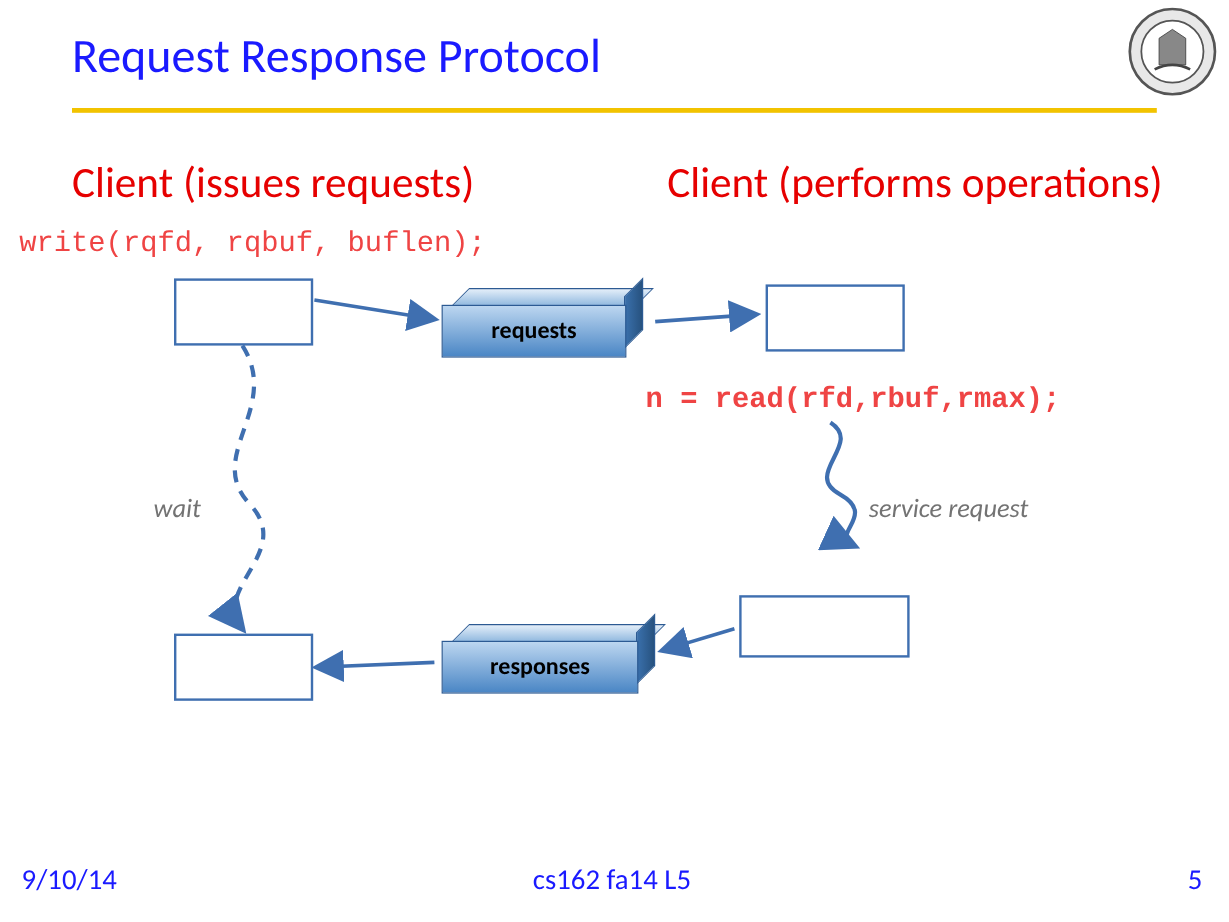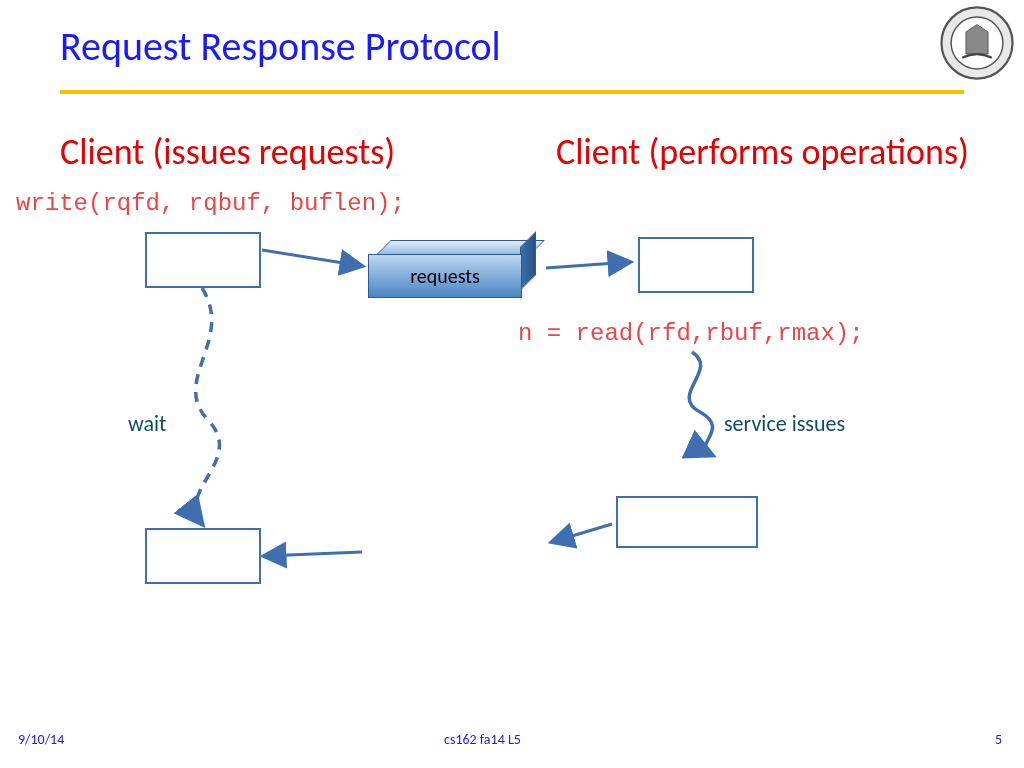--- a/index.html
+++ b/index.html
@@ -4,28 +4,28 @@
 <style>
   html, body { margin:0; padding:0; width:1024px; height:768px; background:#fff; font-family:"Calibri","Segoe UI",Arial,sans-serif; overflow:hidden; }
   .slide { position:relative; width:1024px; height:768px; }
   .title { position:absolute; left:60px; top:22px; font-size:40px; color:#1a1aff; font-weight:400; }
   .hr { position:absolute; left:60px; right:60px; top:90px; height:4px; background:#f2c300; }
   .seal { position:absolute; right:10px; top:6px; width:74px; height:74px; }
   .red { color:#e60000; font-size:36px; }
   .client-h { position:absolute; left:60px; top:130px; }
   .server-h { position:absolute; left:556px; top:130px; }
   .code { font-family:"Courier New",monospace; font-size:24px; color:#ef4444; white-space:pre; }
-  .blue-ital { font-family:"Calibri",Arial,sans-serif; color:#0c4a6e; font-size:22px; }
+  .blue-ital { font-family:"Calibri",Arial,sans-serif; font-style:italic; color:#737373; font-size:22px; }
   .box { position:absolute; border:2px solid #3f6fb0; background:#fff; }
   .box3d { position:absolute; }
   .box3d .front { position:absolute; left:0; top:14px; right:14px; bottom:0; background:linear-gradient(#bcd6f0,#4a86c5); border:1px solid #2c5a93; }
   .box3d .top  { position:absolute; left:7px; top:0; right:7px; height:14px; background:linear-gradient(#e3eef9,#8eb7de); transform:skewX(-45deg); transform-origin:bottom left; border:1px solid #2c5a93; }
   .box3d .side { position:absolute; right:0; top:7px; bottom:7px; width:14px; background:linear-gradient(90deg,#3a70ac,#27527f); transform:skewY(-45deg); transform-origin:top left; border:1px solid #2c5a93; }
-  .box3d .lbl  { position:absolute; left:0; top:14px; right:14px; bottom:0; display:flex; align-items:center; justify-content:center; font-size:20px; color:#000; }
-  .footer { position:absolute; bottom:20px; font-size:14px; color:#1a1aff; }
+  .box3d .lbl  { position:absolute; left:0; top:14px; right:14px; bottom:0; display:flex; align-items:center; justify-content:center; font-size:20px; color:#000;font-weight:bold; }
+  .footer { position:absolute; bottom:20px; font-size:24px; color:#1a1aff; }
   svg.layer { position:absolute; left:0; top:0; width:1024px; height:768px; pointer-events:none; }
 </style>
 </head>
 <body>
 
 <div class="slide">
 
   <div class="title">Request Response Protocol</div>
 
   <div class="seal">
@@ -48,28 +48,34 @@
 
   <div class="box3d" style="left:368px; top:240px; width:168px; height:58px;">
     <div class="top"></div>
       <div class="side"></div>
       <div class="front"></div>
     <div class="lbl">requests</div>
   </div>
 
   <div class="box" style="left:638px; top:237px; width:112px; height:52px;"></div>
 
-  <div class="code" style="position:absolute; left:518px; top:320px;">n = read(rfd,rbuf,rmax);</div>
+  <div class="code" style="position:absolute; left:538px; top:320px;font-weight:bold;">n = read(rfd,rbuf,rmax);</div>
 
   <div class="blue-ital" style="position:absolute; left:128px; top:410px;">wait</div>
-  <div class="blue-ital" style="position:absolute; left:724px; top:410px;">service issues</div>
+  <div class="blue-ital" style="position:absolute; left:724px; top:410px;">service request</div>
 
 
   <div class="box" style="left:616px; top:496px; width:138px; height:48px;"></div>
 
+  <div class="box3d" style="left:368px; top:520px; width:178px; height:58px;">
+    <div class="top"></div>
+      <div class="side"></div>
+      <div class="front"></div>
+    <div class="lbl">responses</div>
+  </div>
 
   <div class="box" style="left:145px; top:528px; width:112px; height:52px;"></div>
 
 
   <svg class="layer">
     <defs>
       <marker id="ah" viewBox="0 0 12 12" refX="10" refY="6" markerWidth="9" markerHeight="9" orient="auto">
         <path d="M0 0 L12 6 L0 12 Z" fill="#3f6fb0"></path>
       </marker>
     </defs>

